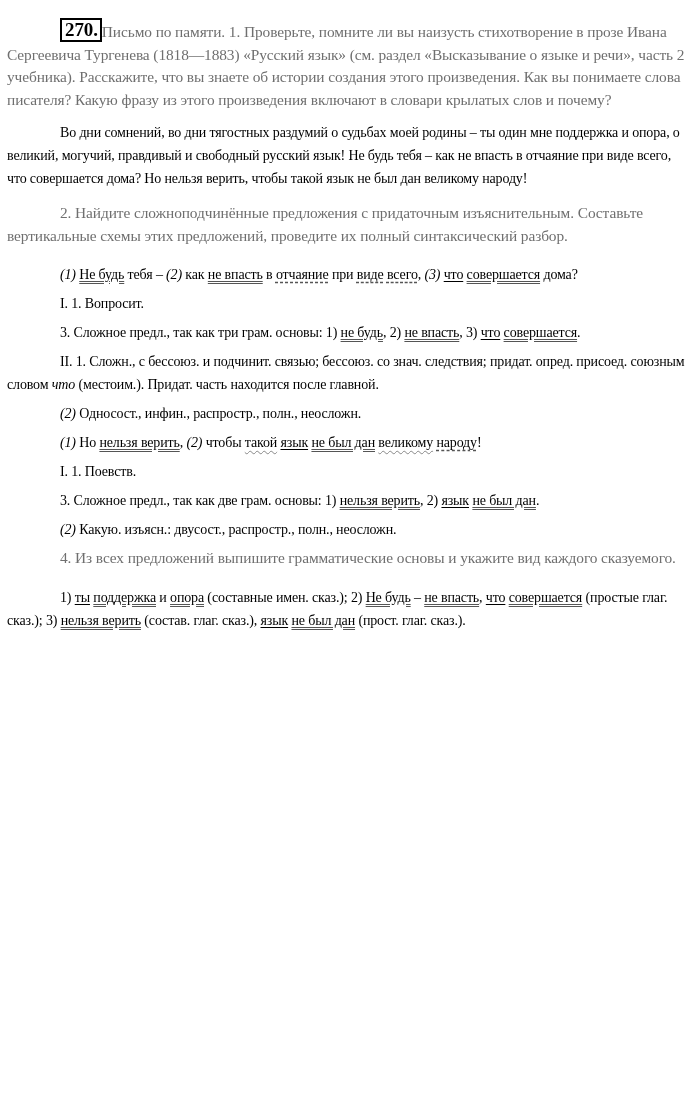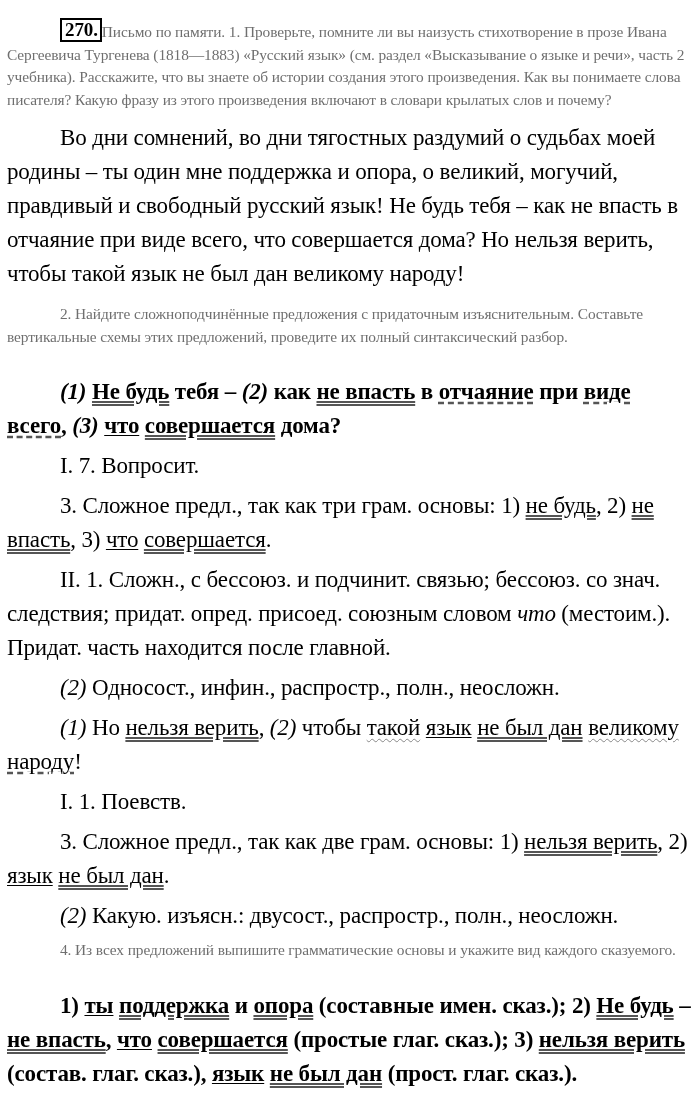--- a/index.html
+++ b/index.html
@@ -1,44 +1,44 @@
 <!DOCTYPE html>
 <html><head>
 <meta charset="utf-8">
 <style>
   html, body { margin: 0; padding: 0; background: #ffffff; }
   body { width: 700px; height: 1114px; overflow: hidden; position: relative; font-family: "Liberation Serif", serif; color: #000; }
   .page { position: absolute; left: 7px; top: 18px; width: 684px; }
   .task { color: #6f6f6f; font-size: 15.4px; line-height: 22.5px; text-indent: 53px; margin: 0; letter-spacing: -0.1px; }
   .num-box { display: inline-block; border: 2px solid #000; color: #000; font-weight: bold; font-size: 19px; line-height: 20px; padding: 0 2px 0 3px; text-indent: 0; vertical-align: 1px; }
-  .p { font-size: 23px; line-height: 34px; text-indent: 53px; margin: 0; letter-spacing: -0.15px; }
+  .p { font-size: 14px; line-height: 23px; text-indent: 53px; margin: 0; letter-spacing: -0.15px; }
   .quote { margin-top: 10px; }
   .gap-s { margin-top: 6px; }
   .gap-m { margin-top: 12px; }
-  .gap-l { margin-top: 27px; font-weight: bold; }
+  .gap-l { margin-top: 16px; }
   .it { font-style: italic; }
   .u1 { text-decoration: underline; text-decoration-thickness: 1px; text-underline-offset: 2px; }
   .u2 { text-decoration: underline double; text-decoration-color: #555; text-underline-offset: 2px; }
   .ud { text-decoration: underline dashed; text-decoration-color: #555; text-underline-offset: 3px; }
   .uw { text-decoration: underline wavy; text-decoration-color: #888; text-decoration-thickness: 1px; text-underline-offset: 3px; }
 </style>
 </head>
 <body>
 
 <div class="page">
 
   <p class="task"><span class="num-box">270.</span><span>Письмо по памяти. 1. Проверьте, помните ли вы наизусть стихотворение в прозе Ивана Сергеевича Тургенева (1818—1883) «Русский язык» (см. раздел «Высказывание о языке и речи», часть 2 учебника). Расскажите, что вы знаете об истории создания этого произведения. Как вы понимаете слова писателя? Какую фразу из этого произведения включают в словари крылатых слов и почему?</span></p>
 
   <p class="p quote">Во дни сомнений, во дни тягостных раздумий о судьбах моей родины – ты один мне поддержка и опора, о великий, могучий, правдивый и свободный русский язык! Не будь тебя – как не впасть в отчаяние при виде всего, что совершается дома? Но нельзя верить, чтобы такой язык не был дан великому народу!</p>
 
   <p class="task gap-m">2. Найдите сложноподчинённые предложения с придаточным изъяснительным. Составьте вертикальные схемы этих предложений, проведите их полный синтаксический разбор.</p>
 
   <p class="p gap-l"><span class="it">(1)</span> <span class="u2">Не будь</span><span> тебя – </span><span class="it">(2)</span><span> как </span><span class="u2">не впасть</span><span> в </span><span class="ud">отчаяние</span><span> при </span><span class="ud">виде</span><span> </span><span class="ud">всего</span><span>, </span><span class="it">(3)</span><span> </span><span class="u1">что</span><span> </span><span class="u2">совершается</span><span> дома?</span></p>
 
-  <p class="p gap-s">I. 7. Вопросит.</p>
+  <p class="p gap-s">I. 1. Вопросит.</p>
   <p class="p gap-s"><span>3. Сложное предл., так как три грам. основы: 1) </span><span class="u2">не будь</span><span>, 2) </span><span class="u2">не впасть</span><span>, 3) </span><span class="u1">что</span><span> </span><span class="u2">совершается</span><span>.</span></p>
   <p class="p gap-s"><span>II. 1. Сложн., с бессоюз. и подчинит. связью; бессоюз. со знач. следствия; придат. опред. присоед. союзным словом </span><span class="it">что</span><span> (местоим.). Придат. часть находится после главной.</span></p>
   <p class="p gap-s"><span class="it">(2)</span><span> Односост., инфин., распростр., полн., неосложн.</span></p>
 
   <p class="p gap-s"><span class="it">(1)</span><span> Но </span><span class="u2">нельзя верить</span><span>, </span><span class="it">(2)</span><span> чтобы </span><span class="uw">такой</span><span> </span><span class="u1">язык</span><span> </span><span class="u2">не был дан</span><span> </span><span class="uw">великому</span><span> </span><span class="ud">народу</span><span>!</span></p>
 
   <p class="p gap-s">I. 1. Поевств.</p>
   <p class="p gap-s"><span>3. Сложное предл., так как две грам. основы: 1) </span><span class="u2">нельзя верить</span><span>, 2) </span><span class="u1">язык</span><span> </span><span class="u2">не был дан</span><span>.</span></p>
   <p class="p gap-s"><span class="it">(2)</span><span> Какую. изъясн.: двусост., распростр., полн., неосложн.</span></p>
 

